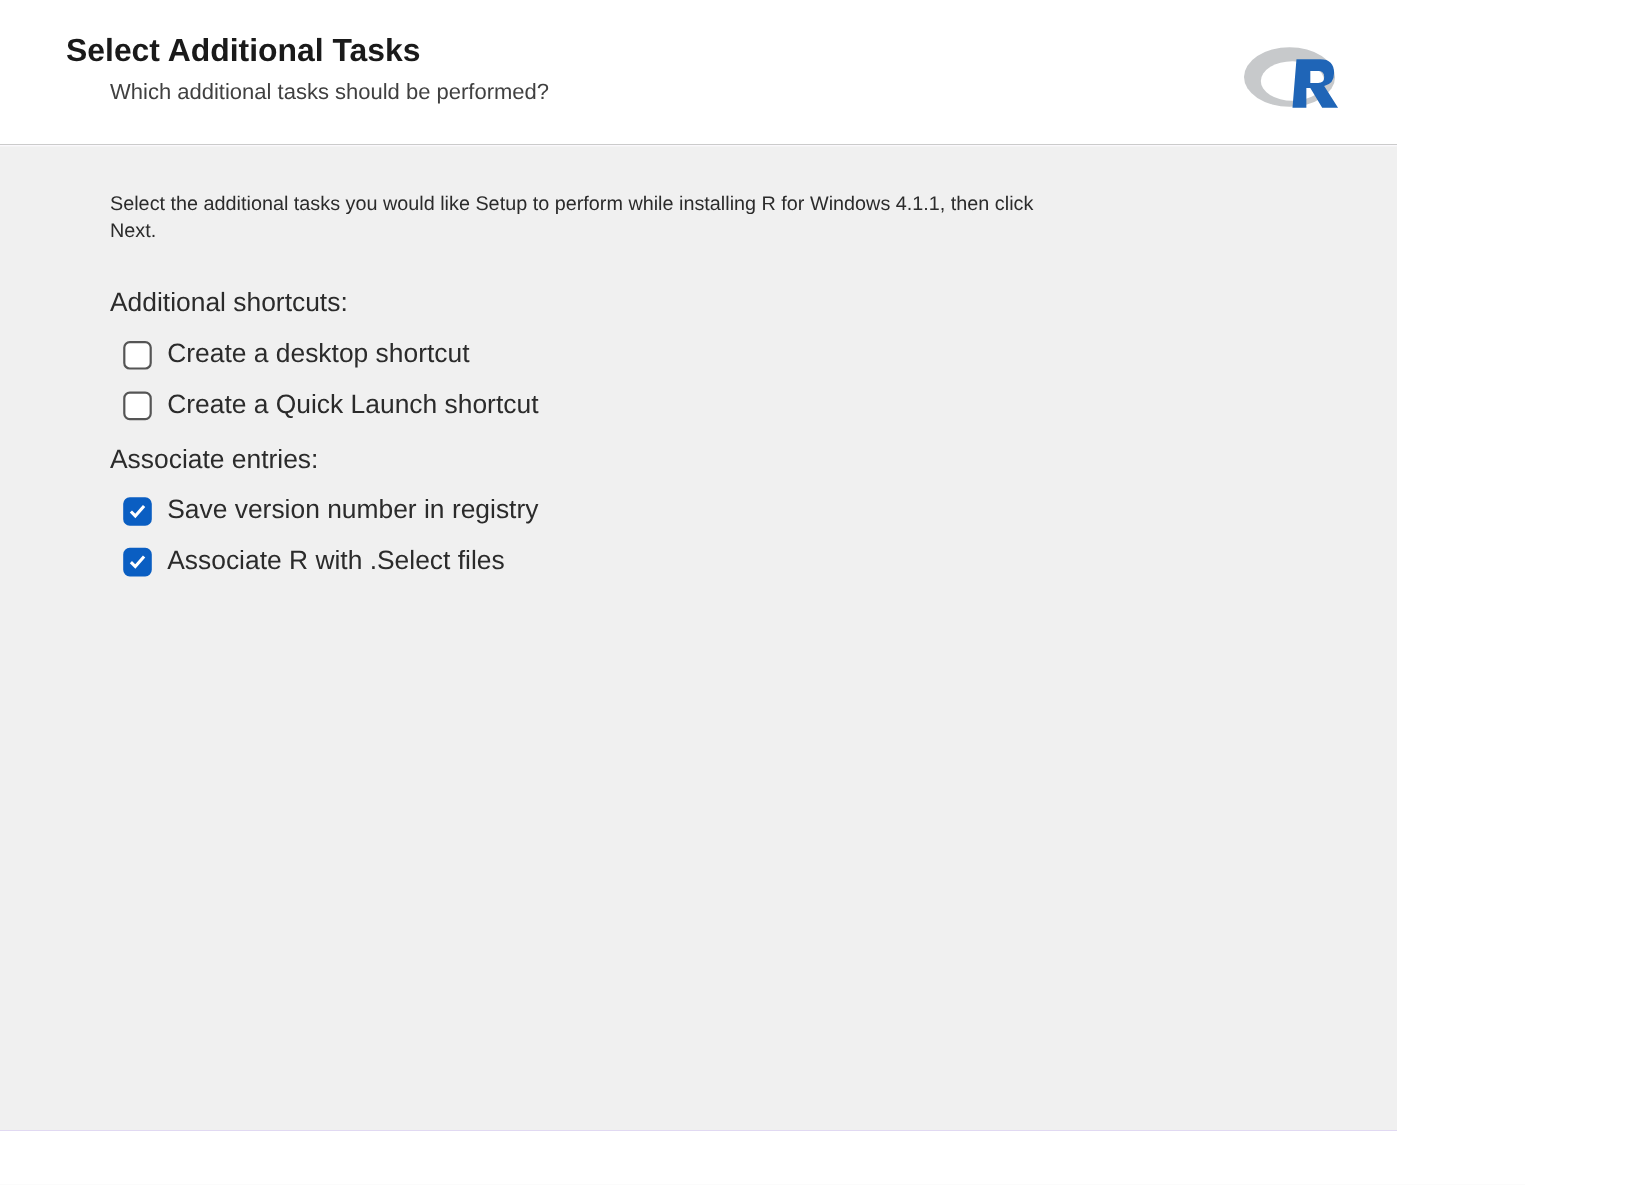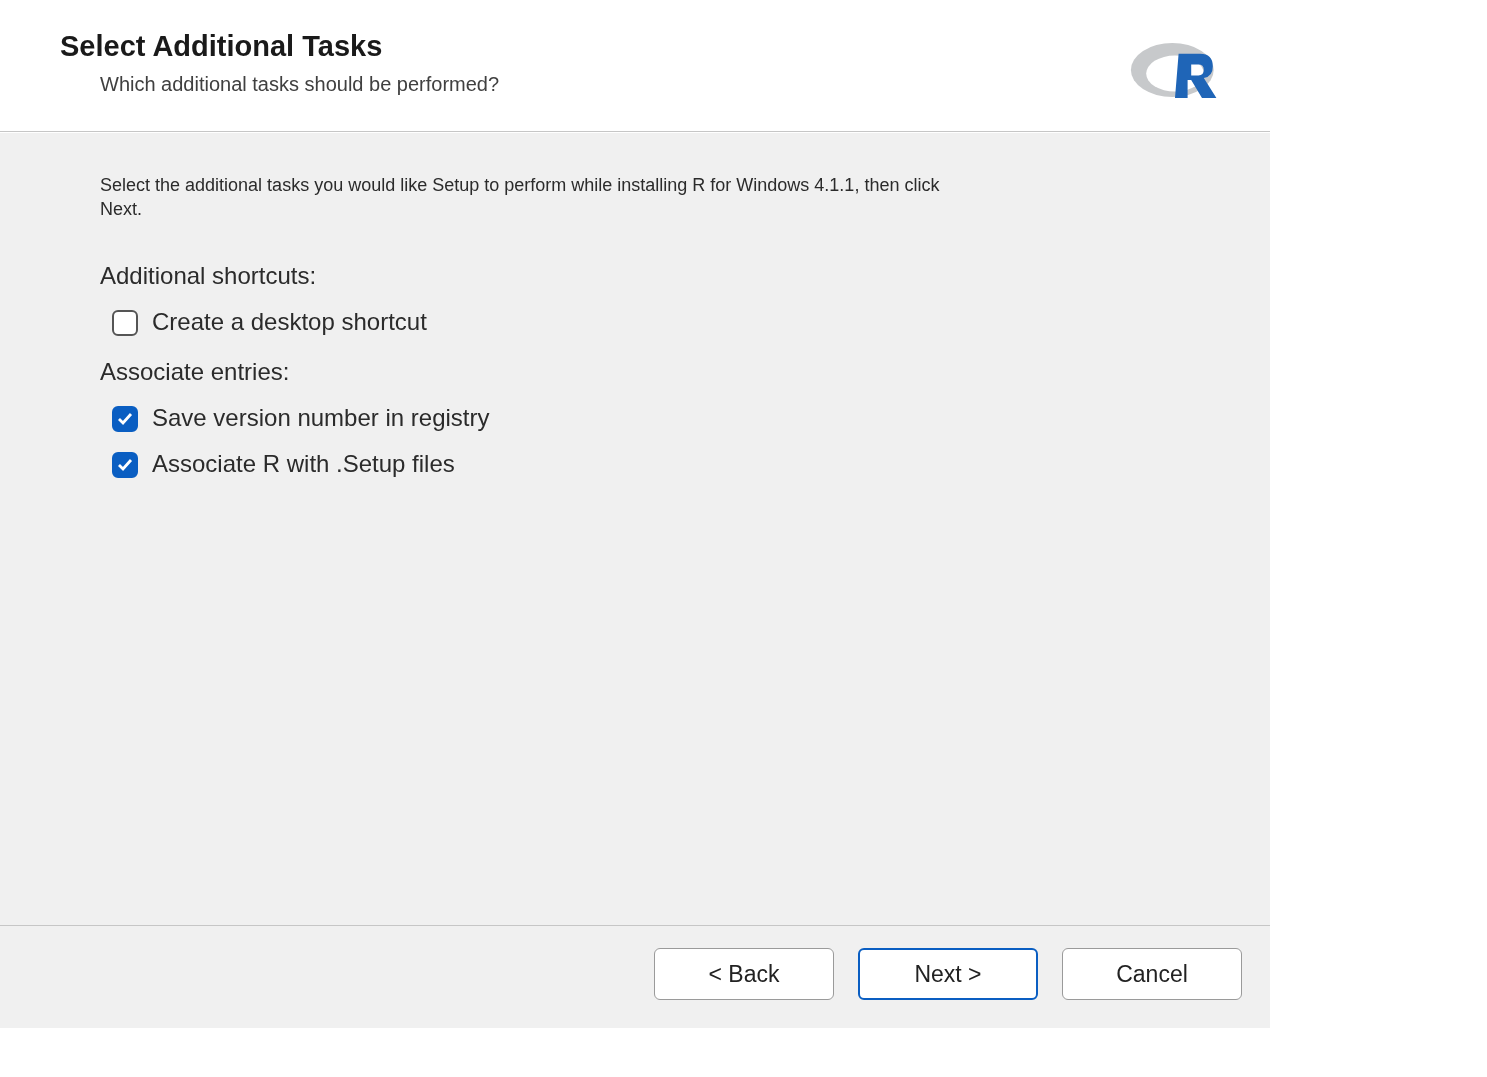--- a/index.html
+++ b/index.html
@@ -153,41 +153,42 @@
 
     <p class="group-label">Additional shortcuts:</p>
 
     <div class="checkbox-row">
       <span class="checkbox-box">
         
       </span>
       <span class="checkbox-label">Create a desktop shortcut</span>
     </div>
 
+    <div class="checkbox-row">
+      <span class="checkbox-box">
+        
+      </span>
+      <span class="checkbox-label">Create a Quick Launch shortcut</span>
+    </div>
 
     <p class="group-label group2">Associate entries:</p>
 
     <div class="checkbox-row">
       <span class="checkbox-box checked">
         <svg viewBox="0 0 16 16">
             <polyline points="2,8 6,12 14,3"></polyline>
           </svg>
       </span>
       <span class="checkbox-label">Save version number in registry</span>
     </div>
 
     <div class="checkbox-row">
       <span class="checkbox-box checked">
         <svg viewBox="0 0 16 16">
             <polyline points="2,8 6,12 14,3"></polyline>
           </svg>
       </span>
-      <span class="checkbox-label">Associate R with .Setup files</span>
+      <span class="checkbox-label">Associate R with .Select files</span>
     </div>
   </div>
 
-  <div class="footer">
-    <button class="btn">&lt; Back</button>
-    <button class="btn primary">Next &gt;</button>
-    <button class="btn">Cancel</button>
-  </div>
 
 </div>
 
 </body></html>

